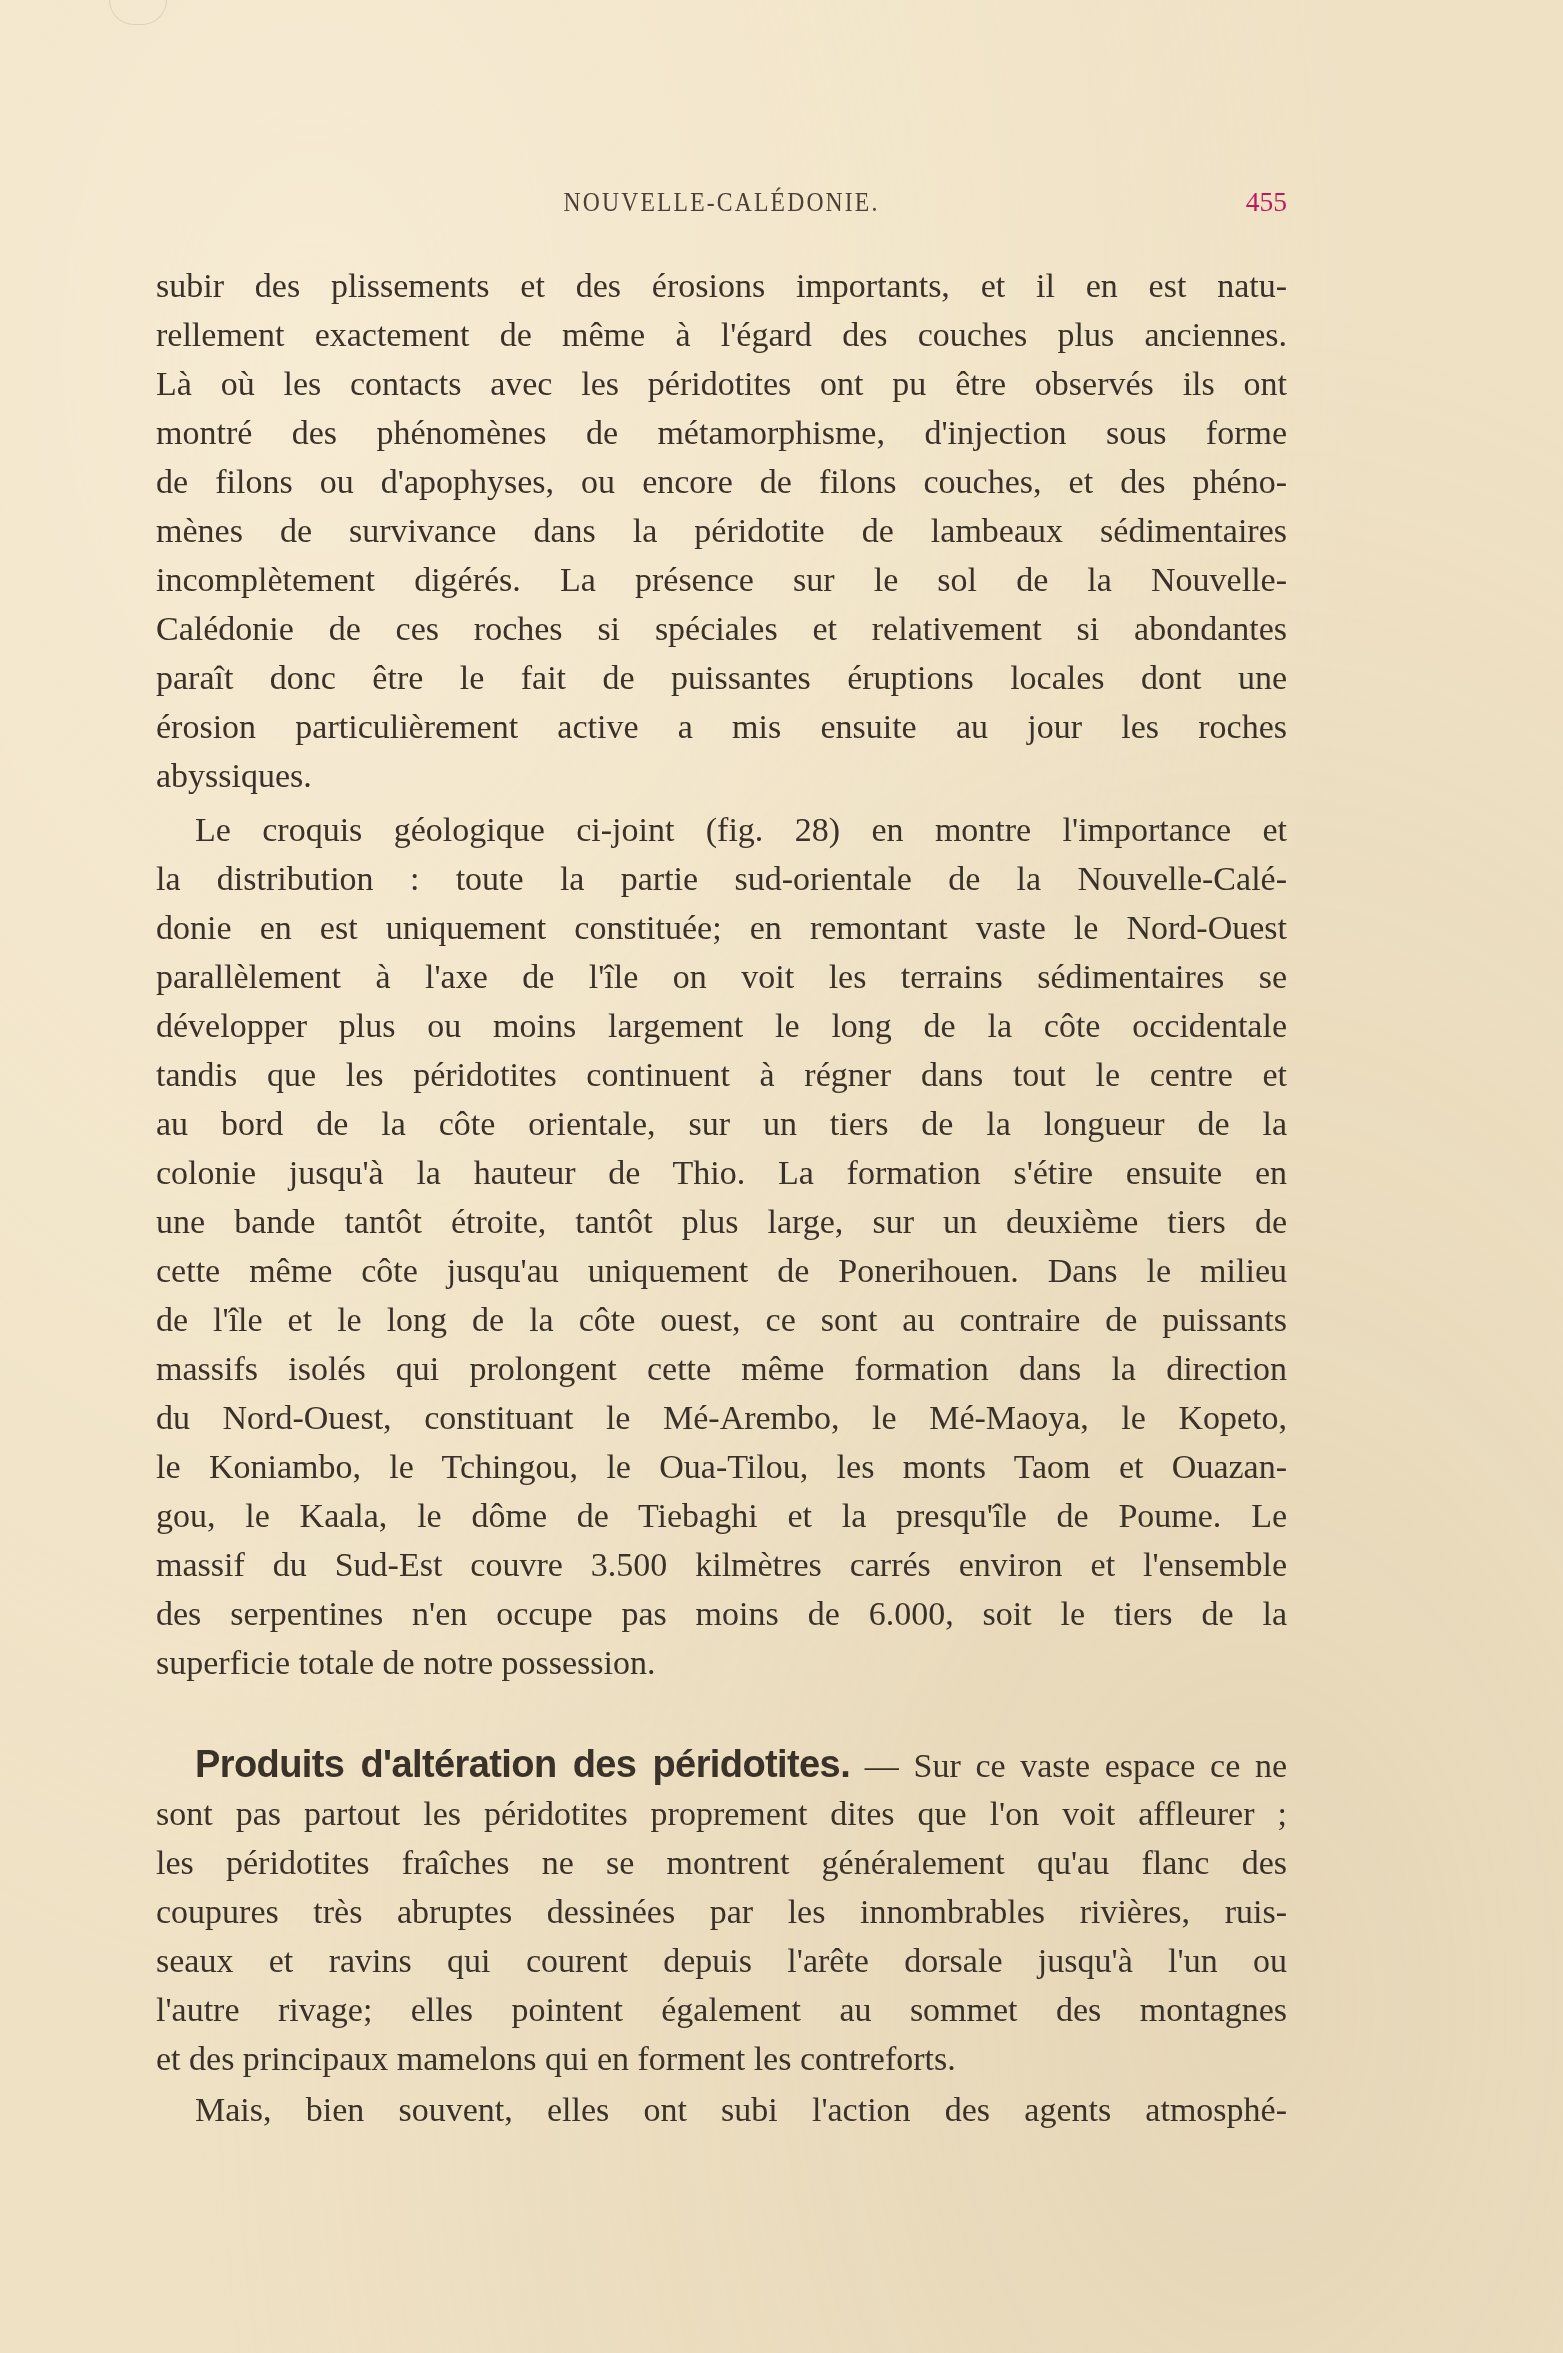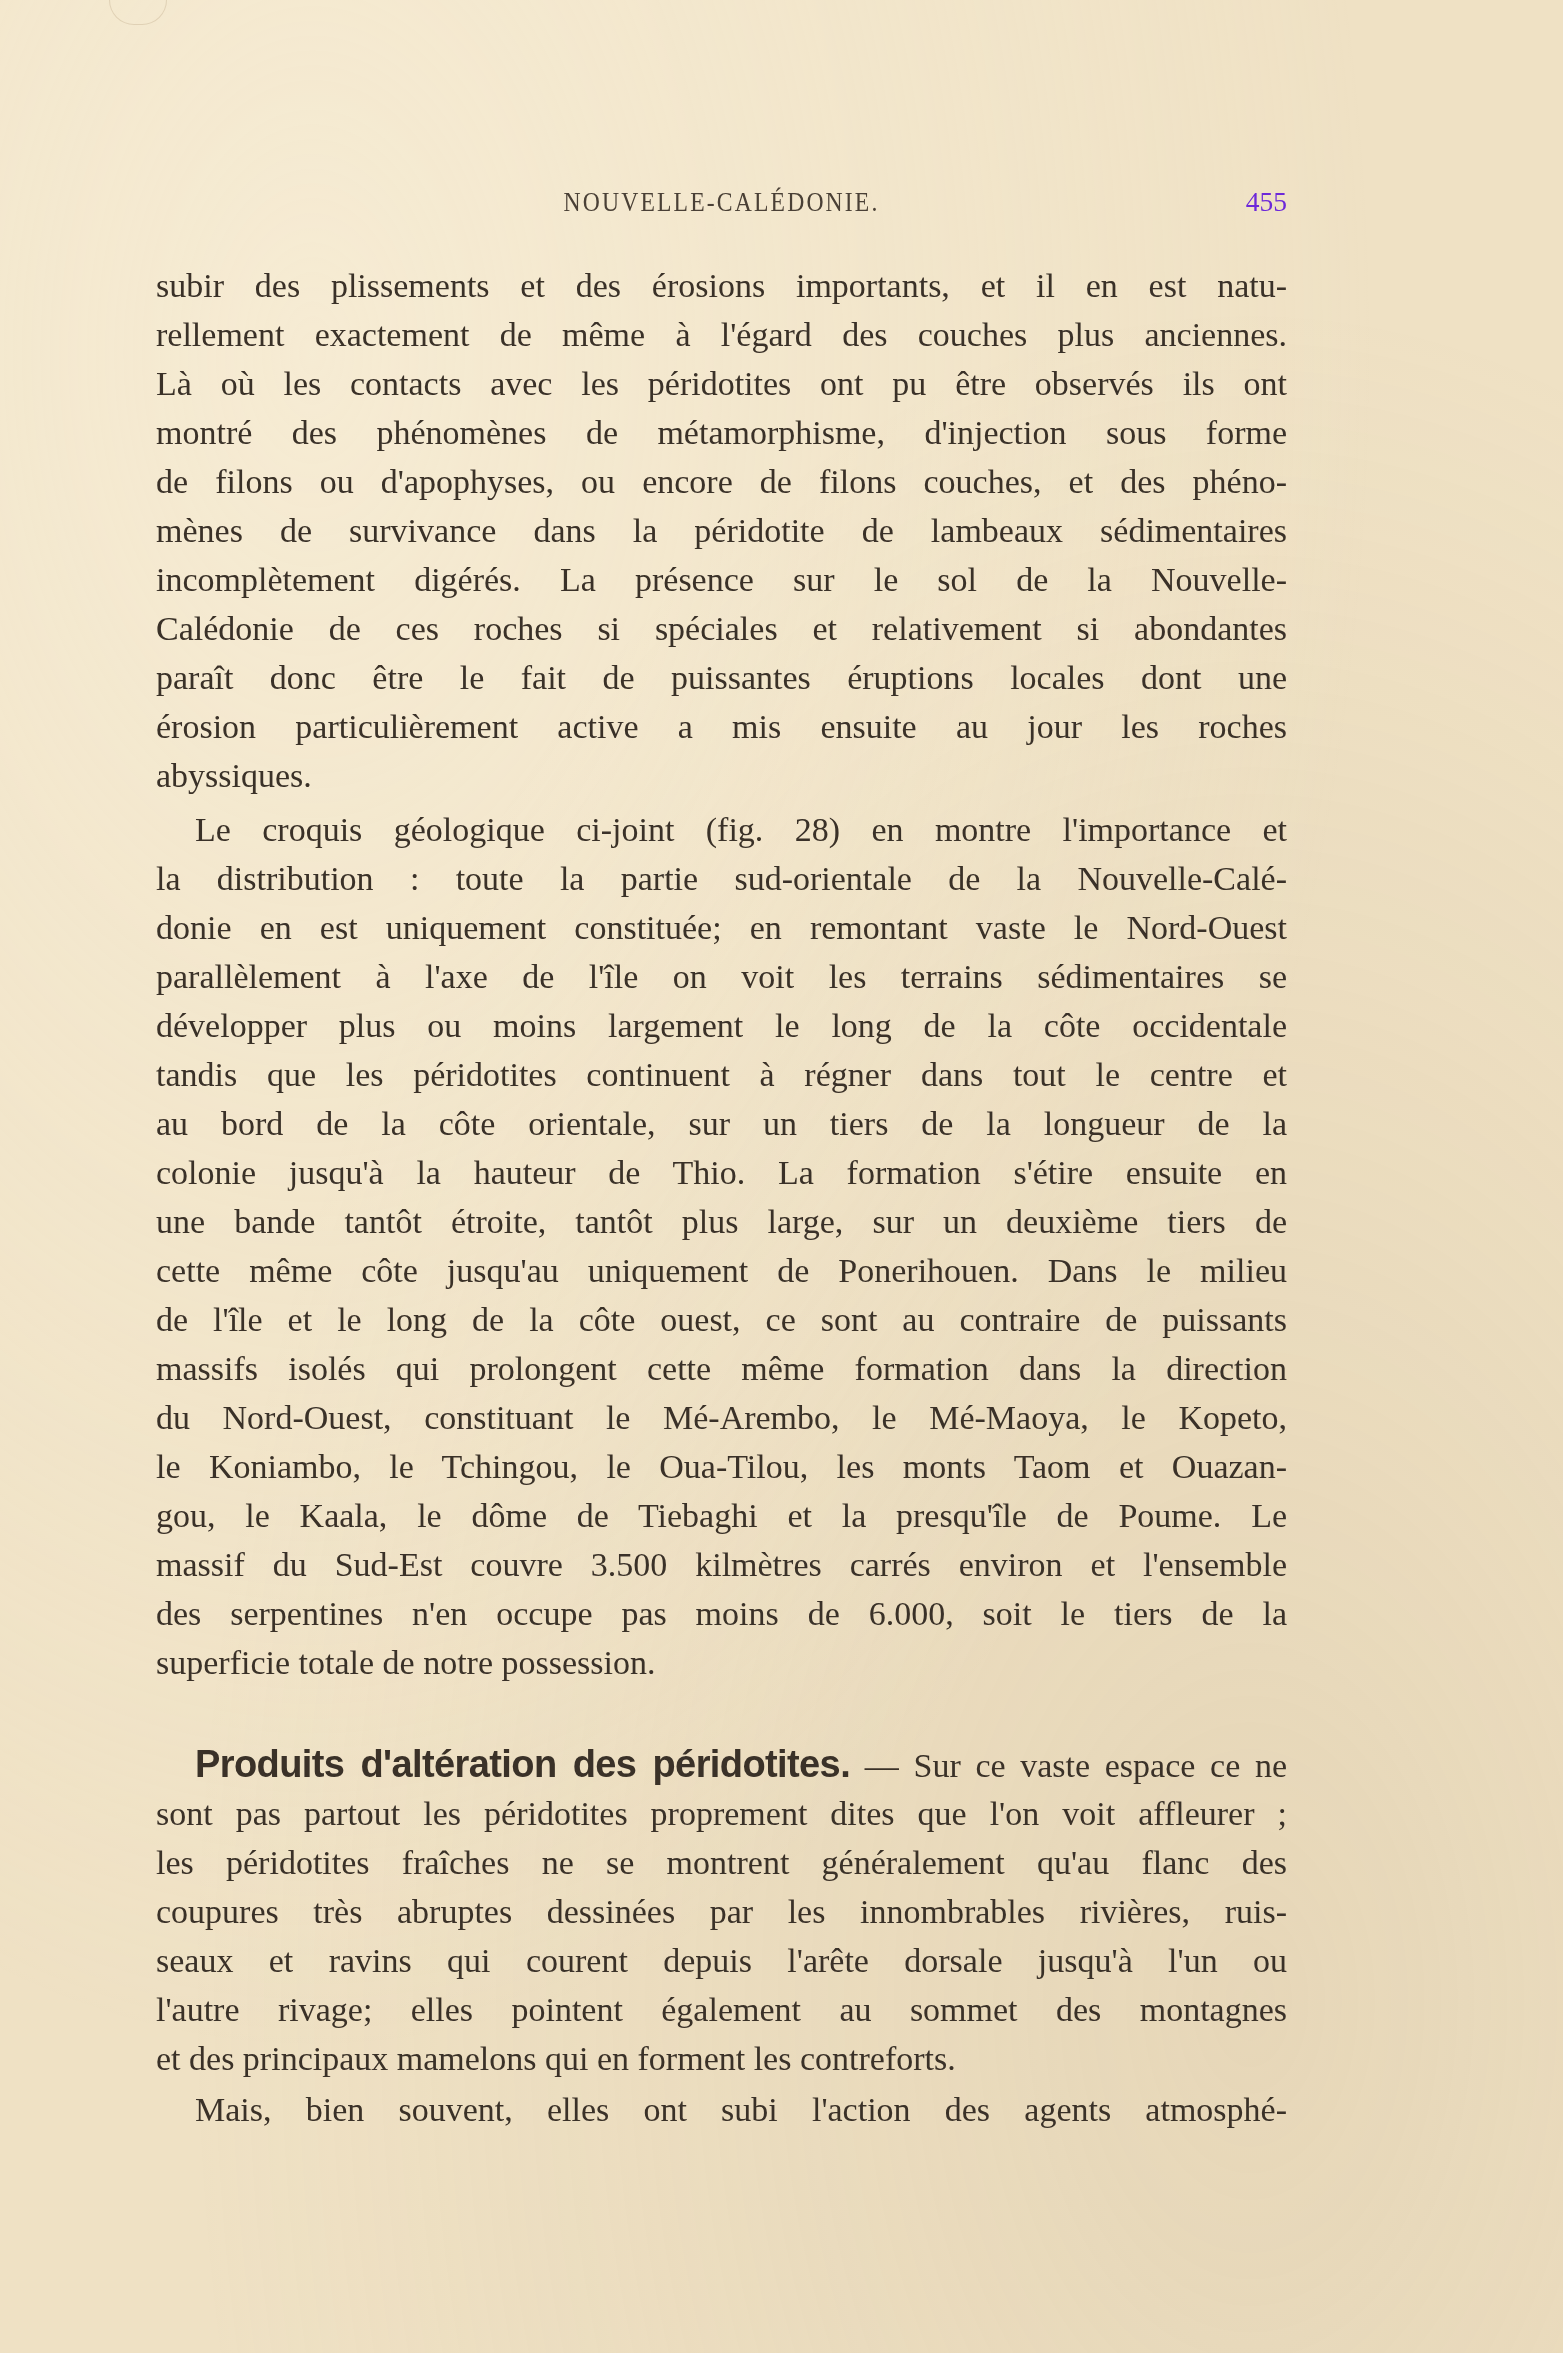--- a/index.html
+++ b/index.html
@@ -16,21 +16,21 @@
   .page { position: absolute; left: 0; top: 0; width: 1564px; height: 2354px; border-radius: 14px; }
   .running-head {
     position: absolute; left: 156px; width: 1131px; top: 186px; height: 44px;
   }
   .running-title {
     position: absolute; left: 0; right: 0; text-align: center;
     font-size: 27.5px; letter-spacing: 2.5px; color: #4a4036;
     transform: scaleX(0.86); transform-origin: center;
   }
   .page-number {
-    position: absolute; right: 0; font-size: 27.5px; color: #6d28d9;
+    position: absolute; right: 0; font-size: 27.5px; color: #be185d;
   }
   .text-block { position: absolute; left: 156px; width: 1131px; }
   .line {
     height: 49px; line-height: 49px;
     font-size: 34px; white-space: nowrap;
     text-align: justify; text-align-last: justify;
     overflow: visible;
   }
   .line.last { text-align-last: left; }
   .line.indent { padding-left: 39px; }

